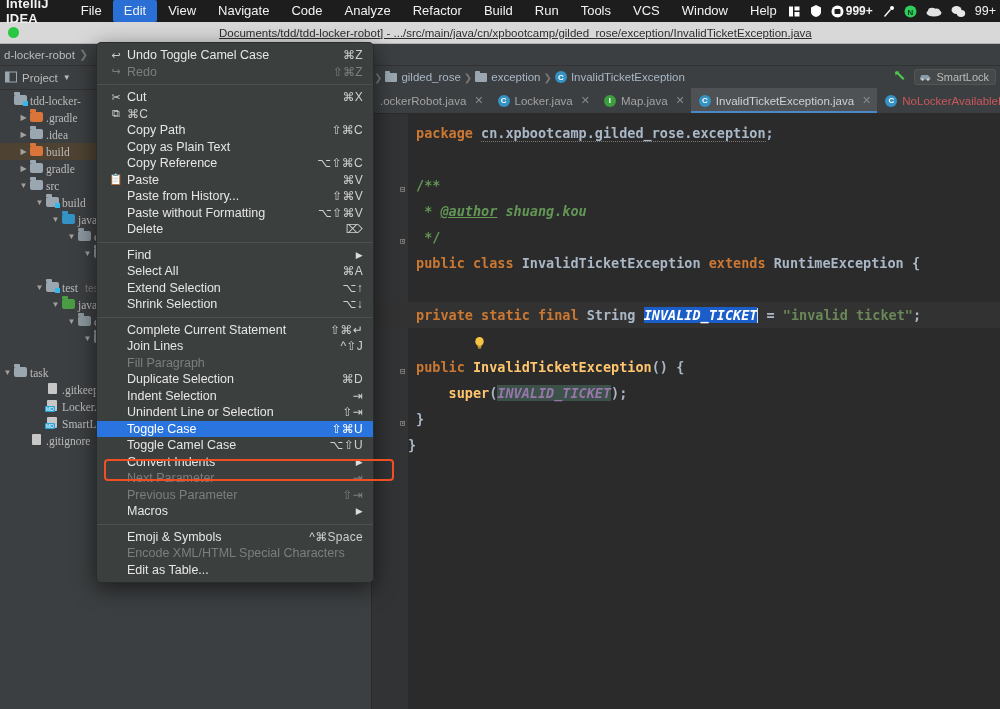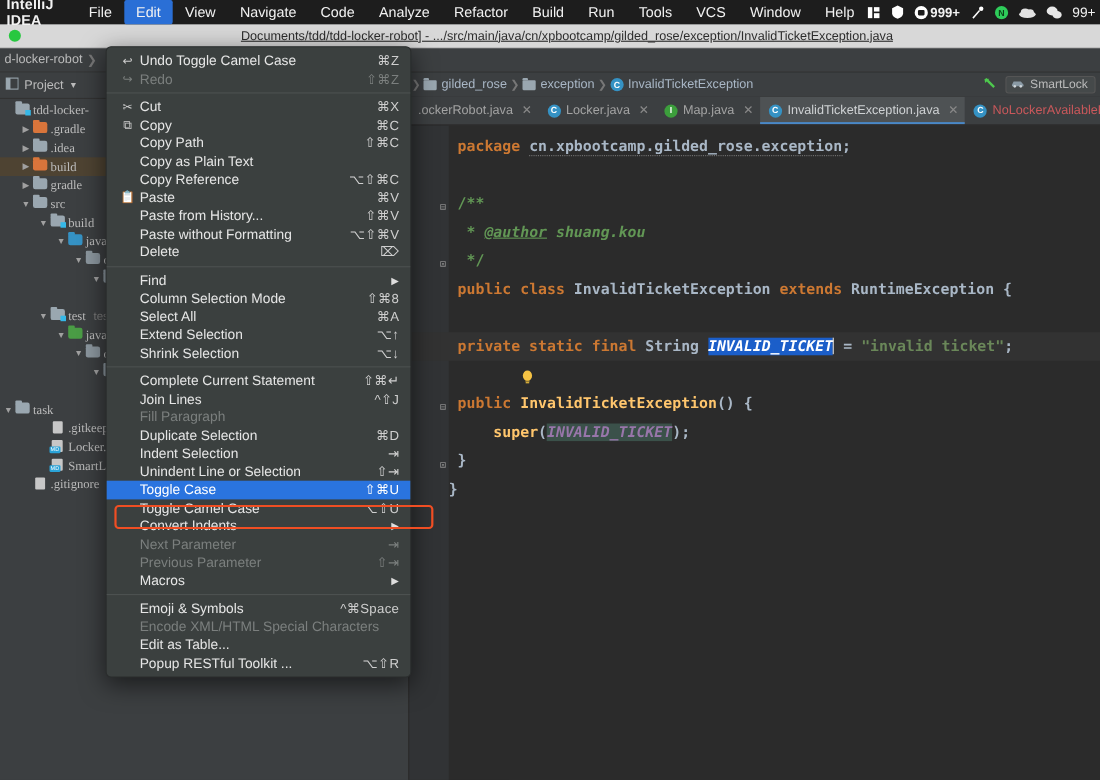--- a/index.html
+++ b/index.html
@@ -40,21 +40,21 @@
     flex: 1; text-align: left; padding-left: 200px; white-space: nowrap; overflow: hidden;
     font-size: 11.5px; color: #2d2d2d;
   }
 
   
   .navbar {
     position: absolute; top: 22px; left: 0; width: 1000px; height: 22px;
     background: #3c3f41; display: flex; align-items: center;
     color: #bbbbbb; font-size: 11.5px; border-bottom: 1px solid #323232;
   }
-  .crumb { display: flex; align-items: flex-start; gap: 4px; padding: 0 4px; white-space: nowrap; }
+  .crumb { display: flex; align-items: center; gap: 4px; padding: 0 4px; white-space: nowrap; }
   .crumb-sep { color: #777; font-size: 11px; }
 
   
   .projpanel {
     position: absolute; top: 44px; left: 0; width: 372px; height: 643px;
     background: #3c3f41; border-right: 1px solid #2b2b2b; overflow: hidden;
   }
   .proj-header {
     height: 24px; display: flex; align-items: center; gap: 5px;
     padding-left: 5px; color: #bbbbbb; font-size: 11.5px;
@@ -484,21 +484,20 @@
           <span class="mkey">⇧⌘Z</span>
         </div>
         <div class="msep"></div>
         <div class="mrow">
           <span class="mico">✂</span>
           <span class="mlabel">Cut</span>
           <span class="mkey">⌘X</span>
         </div>
         <div class="mrow">
           <span class="mico">⧉</span>
-          <span class="mlabel">Copy</span>
           <span class="mkey">⌘C</span>
         </div>
         <div class="mrow">
           <span class="mico"></span>
           <span class="mlabel">Copy Path</span>
           <span class="mkey">⇧⌘C</span>
         </div>
         <div class="mrow">
           <span class="mico"></span>
           <span class="mlabel">Copy as Plain Text</span>
@@ -530,25 +529,20 @@
           <span class="mkey">⌦</span>
         </div>
         <div class="msep"></div>
         <div class="mrow">
           <span class="mico"></span>
           <span class="mlabel">Find</span>
           <span class="mkey sub-arrow">▶</span>
         </div>
         <div class="mrow">
           <span class="mico"></span>
-          <span class="mlabel">Column Selection Mode</span>
-          <span class="mkey">⇧⌘8</span>
-        </div>
-        <div class="mrow">
-          <span class="mico"></span>
           <span class="mlabel">Select All</span>
           <span class="mkey">⌘A</span>
         </div>
         <div class="mrow">
           <span class="mico"></span>
           <span class="mlabel">Extend Selection</span>
           <span class="mkey">⌥↑</span>
         </div>
         <div class="mrow">
           <span class="mico"></span>
@@ -624,22 +618,17 @@
         </div>
         <div class="mrow disabled">
           <span class="mico"></span>
           <span class="mlabel">Encode XML/HTML Special Characters</span>
           <span class="mkey"></span>
         </div>
         <div class="mrow">
           <span class="mico"></span>
           <span class="mlabel">Edit as Table...</span>
           <span class="mkey"></span>
-        </div>
-        <div class="mrow">
-          <span class="mico"></span>
-          <span class="mlabel">Popup RESTful Toolkit ...</span>
-          <span class="mkey">⌥⇧R</span>
         </div>
       </div>
     <div class="hl-ring"></div>
   </div>
 </div>
 
 </body></html>

